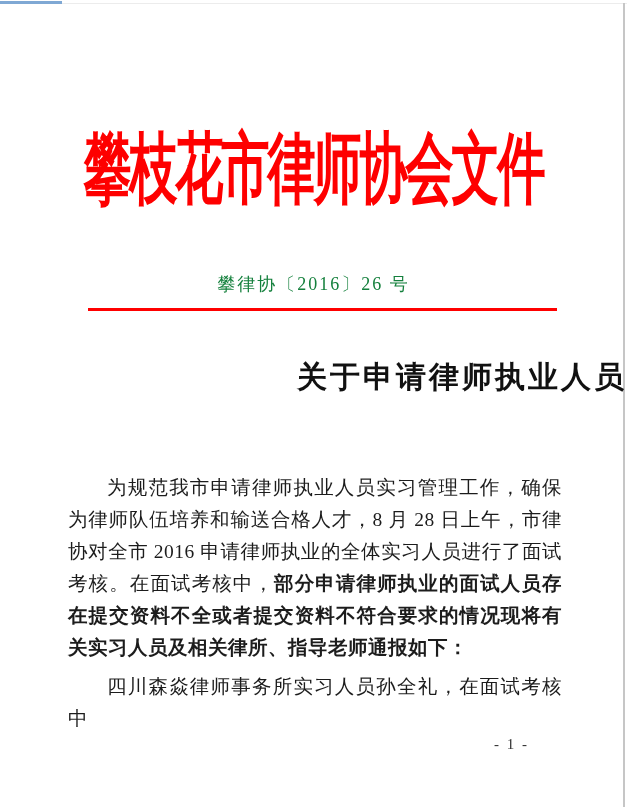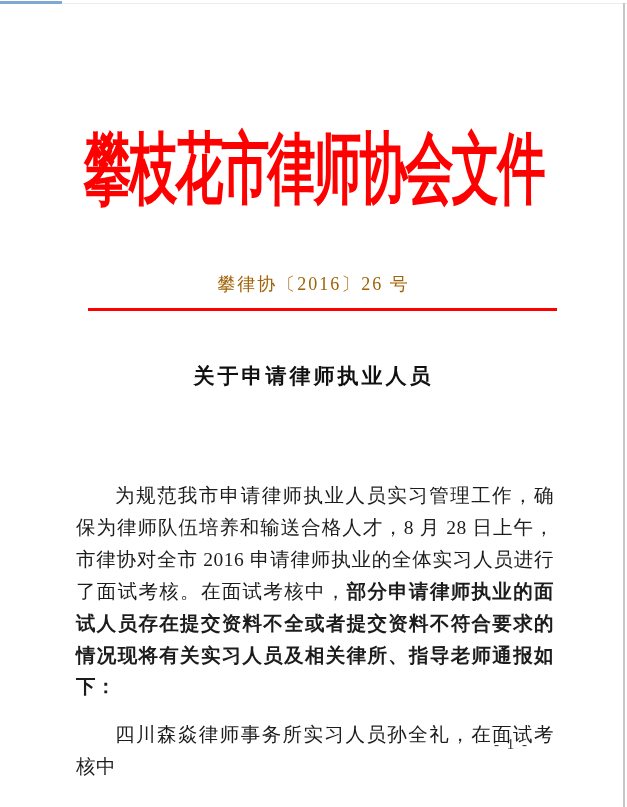--- a/index.html
+++ b/index.html
@@ -48,53 +48,53 @@
     letter-spacing: -2px;
     transform: scaleY(1.62);
     transform-origin: 50% 0;
     white-space: nowrap;
   }
   .doc-number {
     position: absolute;
     top: 272px; left: 0;
     width: 100%;
     text-align: center;
-    color: #a16207;
+    color: #15803d;
     font-size: 18px;
     letter-spacing: 2px;
   }
   .red-rule {
     position: absolute;
     top: 308px; left: 88px;
     width: 469px; height: 3px;
     background: #ff0000;
   }
   .doc-title {
     position: absolute;
     top: 356px; left: 0;
     width: 100%;
-    text-align: center;
+    text-align: right;
     color: #111111;
     font-weight: bold;
-    font-size: 21px;
+    font-size: 30px;
     line-height: 41px;
     letter-spacing: 3px;
   }
   .body-text {
     position: absolute;
     top: 464px; left: 60px;
     width: 510px;
     color: #1c1c1c;
     font-size: 19.5px;
     line-height: 31.9px;
     text-align: justify;
     letter-spacing: 0.5px;
   }
   .body-text p {
-    margin: 16px;
+    margin: 8px;
     text-indent: 2em;
   }
   .bold-seg {
     font-weight: bold;
   }
   .page-number {
     position: absolute;
     top: 736px; left: 0;
     width: 100%;
     box-sizing: border-box;

